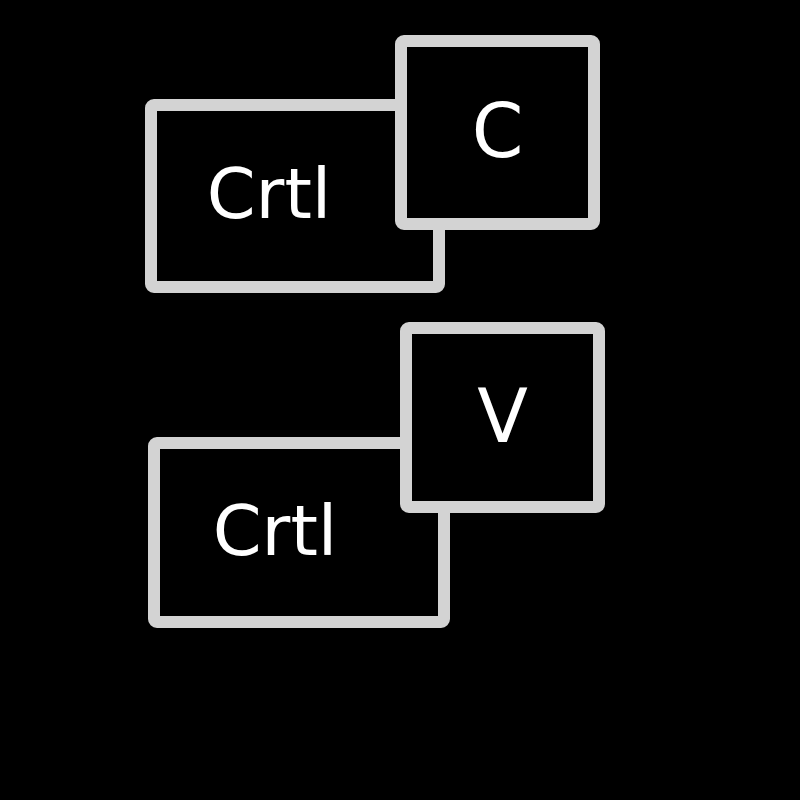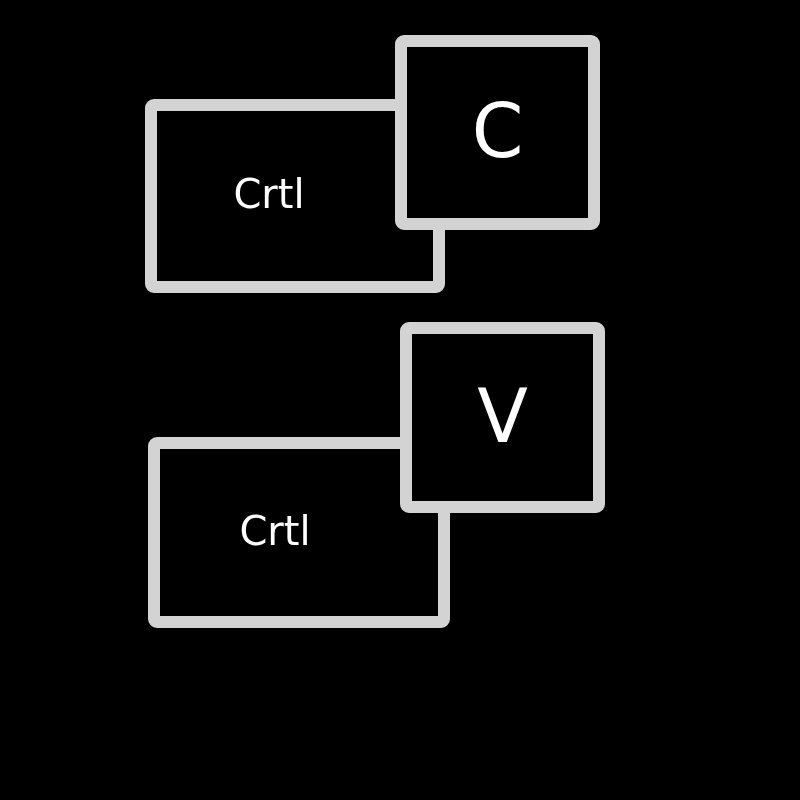--- a/index.html
+++ b/index.html
@@ -33,21 +33,21 @@
     color: #ffffff;
     line-height: 1;
     white-space: nowrap;
     font-weight: 400;
     letter-spacing: 0px;
   }
 
   
   .key-mod { }
   .key-mod .key-label {
-    font-size: 40px;
+    font-size: 70px;
     position: relative;
     top: -2px;
   }
 
   
   .key-letter { }
   .key-letter .key-label {
     font-size: 74px;
     position: relative;
     top: -2px;

